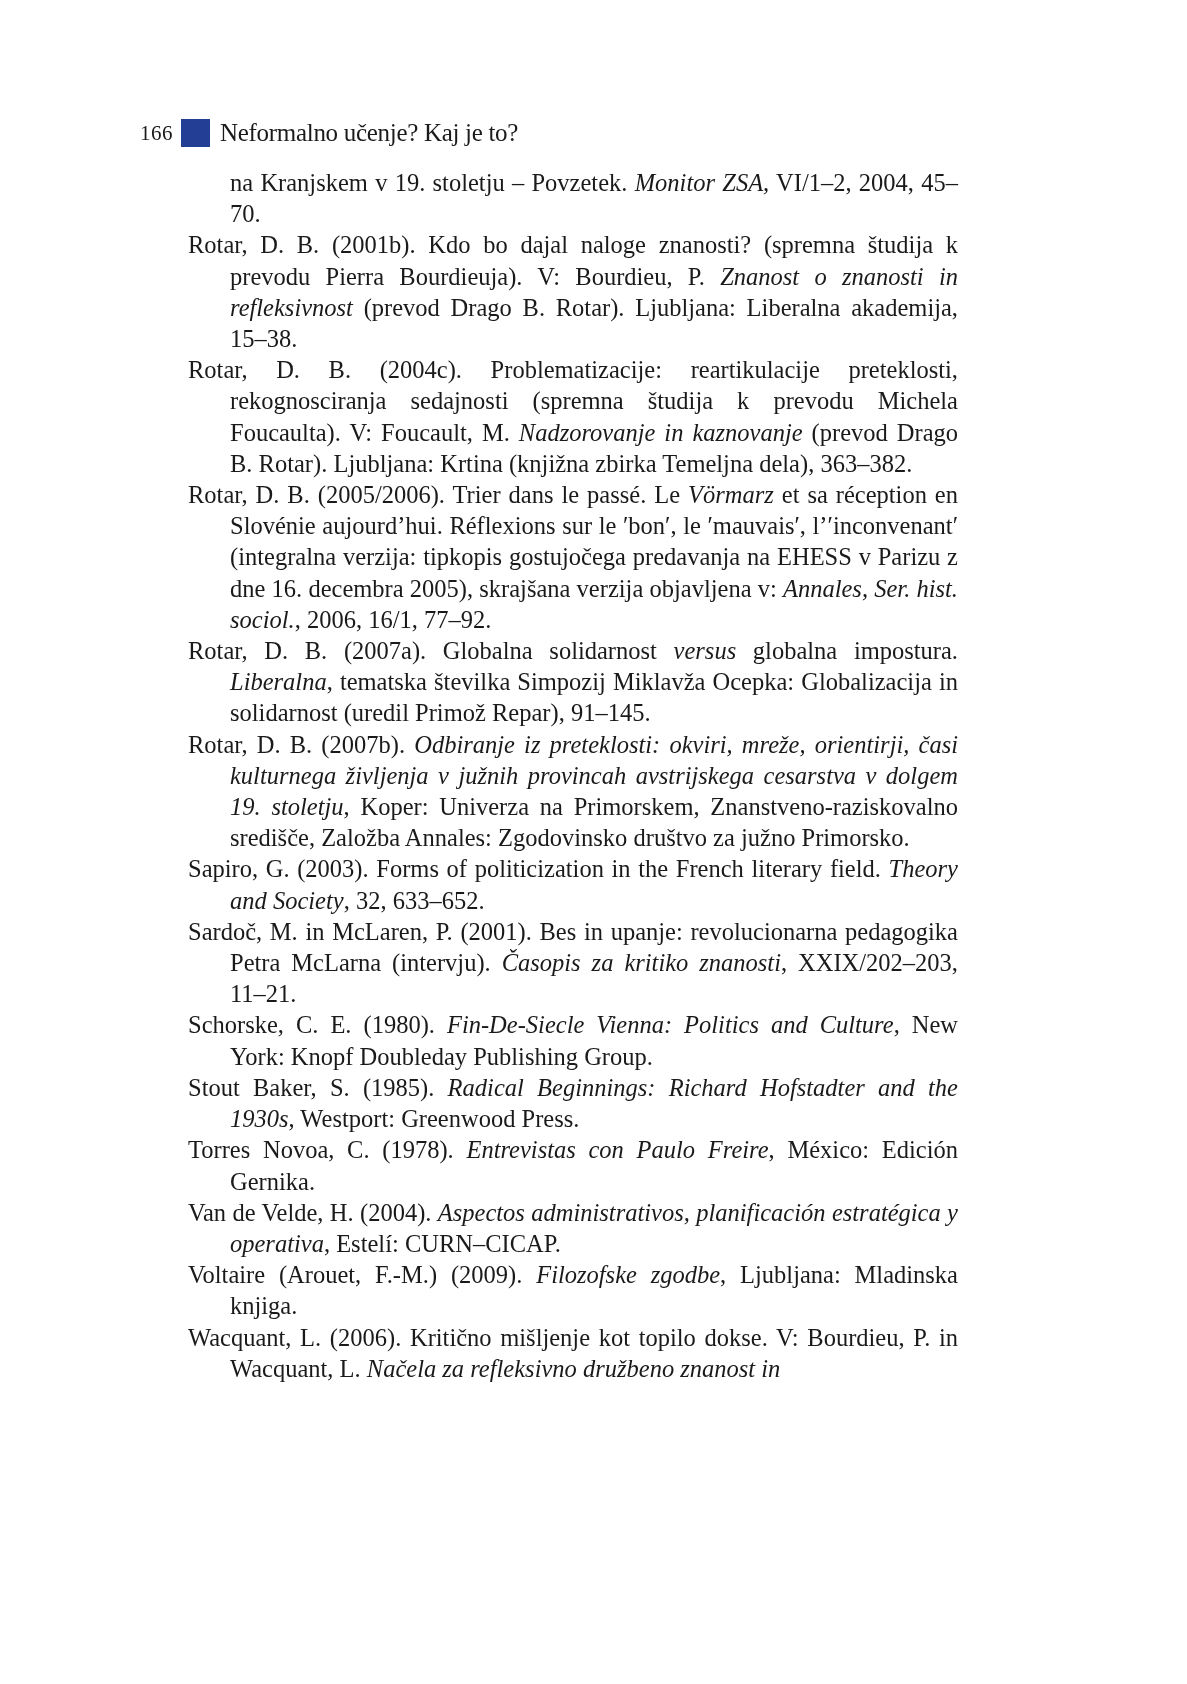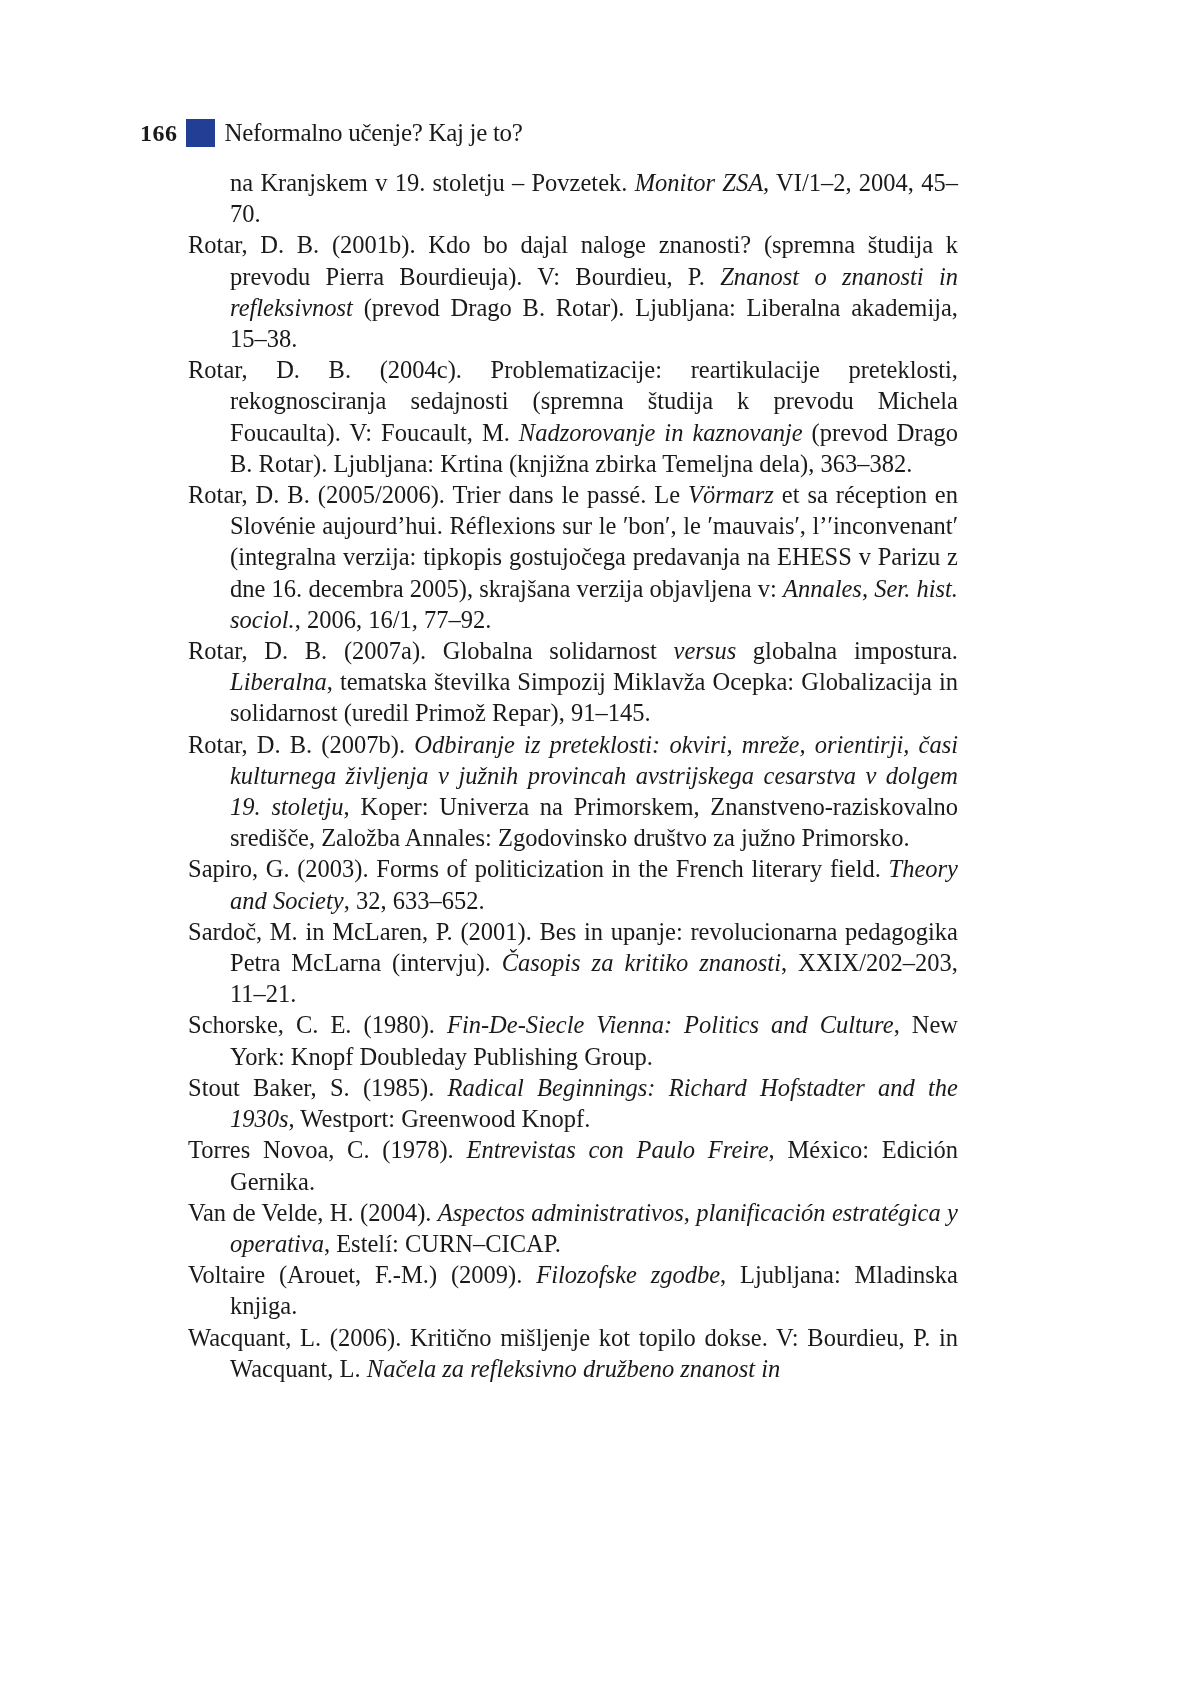--- a/index.html
+++ b/index.html
@@ -1,19 +1,19 @@
 <!DOCTYPE html>
 <html><head>
 <meta charset="utf-8">
 <style>
   html, body { margin:0; padding:0; background:#ffffff; }
   body { width:1187px; height:1684px; position:relative; overflow:hidden;
          font-family:"Liberation Serif", "DejaVu Serif", serif; color:#1a1a1a; }
   .header { position:absolute; left:140px; top:117px; height:32px; display:flex; align-items:center; }
-  .page-num { font-weight:bold; font-size:24px; margin-right:8px; letter-spacing:0.5px; }
+  .page-num { font-weight:normal; font-size:21px; margin-right:8px; letter-spacing:0.5px; }
   .blue-square { width:29px; height:28px; background:#233f95; margin-right:10px; display:inline-block; }
   .running-title { font-size:25px; letter-spacing:-0.3px; }
   .refs { position:absolute; left:188px; top:167px; width:770px; }
   .ref { font-size:24.5px; line-height:31.2px; padding-left:42px; text-indent:-42px;
          text-align:justify; margin:0; hyphens:manual; }
   .ref.cont { padding-left:42px; text-indent:0; }
   .ref i { font-style:italic;margin-top:38px; }
 </style>
 </head>
 <body>
@@ -27,18 +27,18 @@
 <div class="refs" id="refs">
     <p class="ref cont"><span>na Kranjskem v 19. stoletju – Povzetek. </span><i>Monitor ZSA,</i><span> VI/1–2, 2004, 45–70.</span></p>
     <p class="ref"><span>Rotar, D. B. (2001b). Kdo bo dajal naloge znanosti? (spremna študija k prevodu Pierra Bourdieuja). V: Bourdieu, P. </span><i>Znanost o znanosti in refleksivnost</i><span> (prevod Drago B. Rotar). Ljubljana: Liberalna akademija, 15–38.</span></p>
     <p class="ref"><span>Rotar, D. B. (2004c). Problematizacije: reartikulacije preteklosti, rekognosciranja sedajnosti (spremna študija k prevodu Michela Foucaulta). V: Foucault, M. </span><i>Nadzorovanje in kaznovanje</i><span> (prevod Drago B. Rotar). Ljubljana: Krtina (knjižna zbirka Temeljna dela), 363–382.</span></p>
     <p class="ref"><span>Rotar, D. B. (2005/2006). Trier dans le passé. Le </span><i>Vörmarz</i><span> et sa réception en Slovénie aujourd’hui. Réflexions sur le ′bon′, le ′mauvais′, l’′inconvenant′ (integralna verzija: tipkopis gostujočega predavanja na EHESS v Parizu z dne 16. decembra 2005), skrajšana verzija objavljena v: </span><i>Annales, Ser. hist. sociol.</i><span>, 2006, 16/1, 77–92.</span></p>
     <p class="ref"><span>Rotar, D. B. (2007a). Globalna solidarnost </span><i>versus</i><span> globalna impostura. </span><i>Liberalna</i><span>, tematska številka Simpozij Miklavža Ocepka: Globalizacija in solidarnost (uredil Primož Repar), 91–145.</span></p>
     <p class="ref"><span>Rotar, D. B. (2007b). </span><i>Odbiranje iz preteklosti: okviri, mreže, orientirji, časi kulturnega življenja v južnih provincah avstrijskega cesarstva v dolgem 19. stoletju</i><span>, Koper: Univerza na Primorskem, Znanstveno-raziskovalno središče, Založba Annales: Zgodovinsko društvo za južno Primorsko.</span></p>
     <p class="ref"><span>Sapiro, G. (2003). Forms of politicization in the French literary field. </span><i>Theory and Society</i><span>, 32, 633–652.</span></p>
     <p class="ref"><span>Sardoč, M. in McLaren, P. (2001). Bes in upanje: revolucionarna pedagogika Petra McLarna (intervju). </span><i>Časopis za kritiko znanosti</i><span>, XXIX/202–203, 11–21.</span></p>
     <p class="ref"><span>Schorske, C. E. (1980). </span><i>Fin-De-Siecle Vienna: Politics and Culture</i><span>, New York: Knopf Doubleday Publishing Group.</span></p>
-    <p class="ref"><span>Stout Baker, S. (1985). </span><i>Radical Beginnings: Richard Hofstadter and the 1930s</i><span>, Westport: Greenwood Knopf.</span></p>
+    <p class="ref"><span>Stout Baker, S. (1985). </span><i>Radical Beginnings: Richard Hofstadter and the 1930s</i><span>, Westport: Greenwood Press.</span></p>
     <p class="ref"><span>Torres Novoa, C. (1978). </span><i>Entrevistas con Paulo Freire</i><span>, México: Edición Gernika.</span></p>
     <p class="ref"><span>Van de Velde, H. (2004). </span><i>Aspectos administrativos, planificación estratégica y operativa</i><span>, Estelí: CURN–CICAP.</span></p>
     <p class="ref"><span>Voltaire (Arouet, F.-M.) (2009). </span><i>Filozofske zgodbe</i><span>, Ljubljana: Mladinska knjiga.</span></p>
     <p class="ref"><span>Wacquant, L. (2006). Kritično mišljenje kot topilo dokse. V: Bourdieu, P. in Wacquant, L. </span><i>Načela za refleksivno družbeno znanost in</i></p>
   </div>
 
 </body></html>

